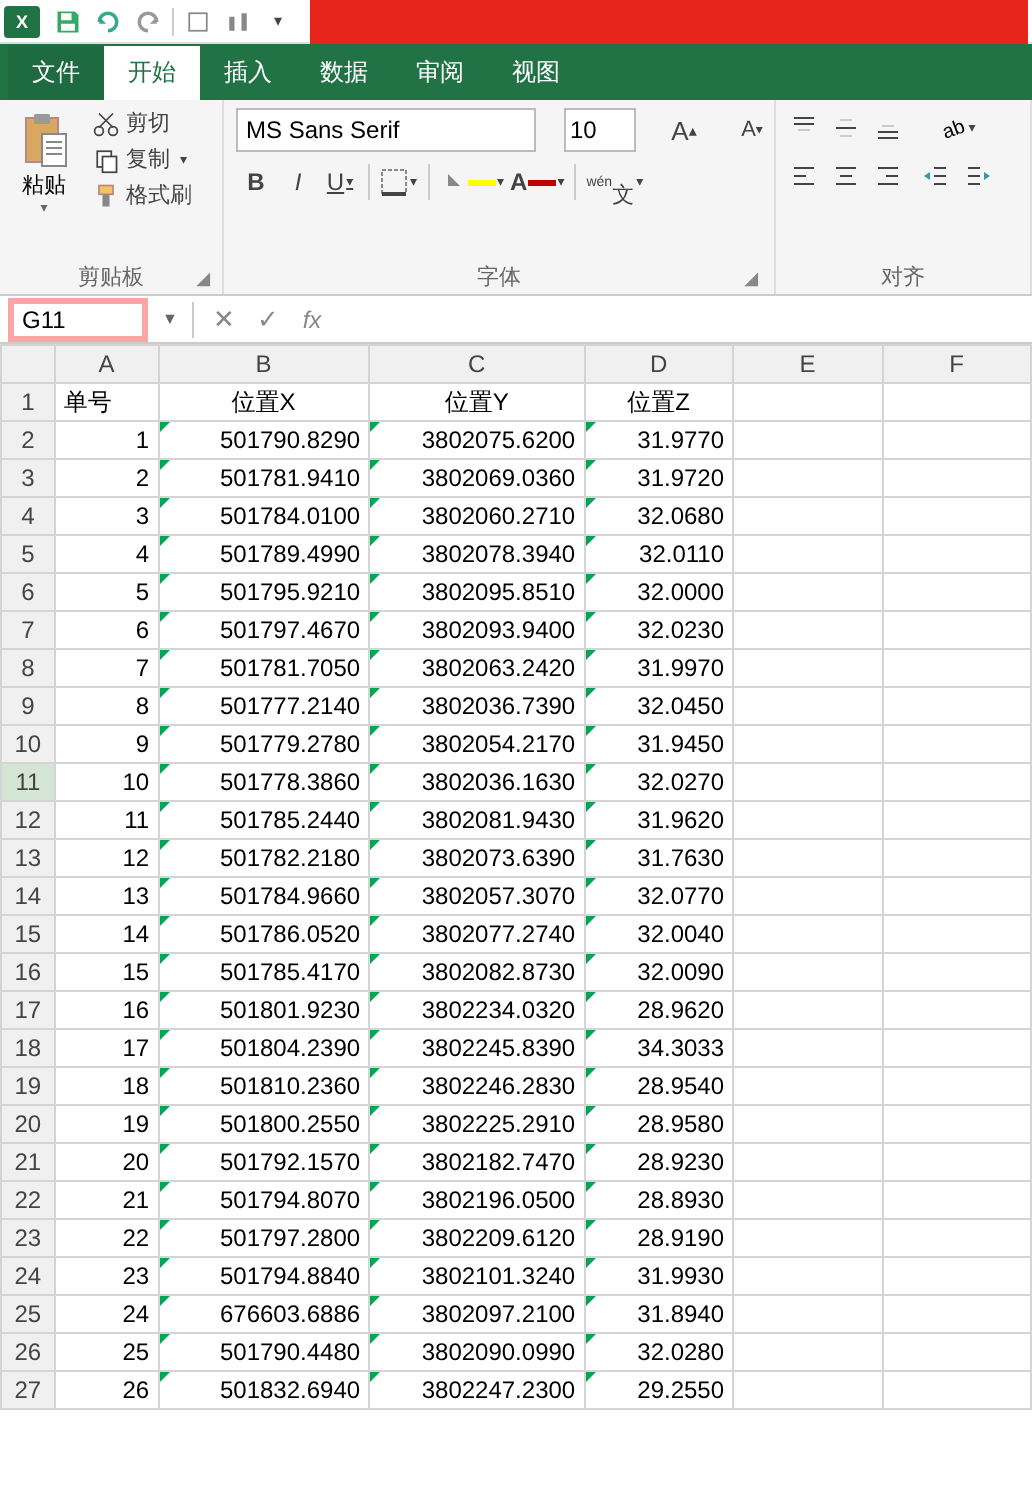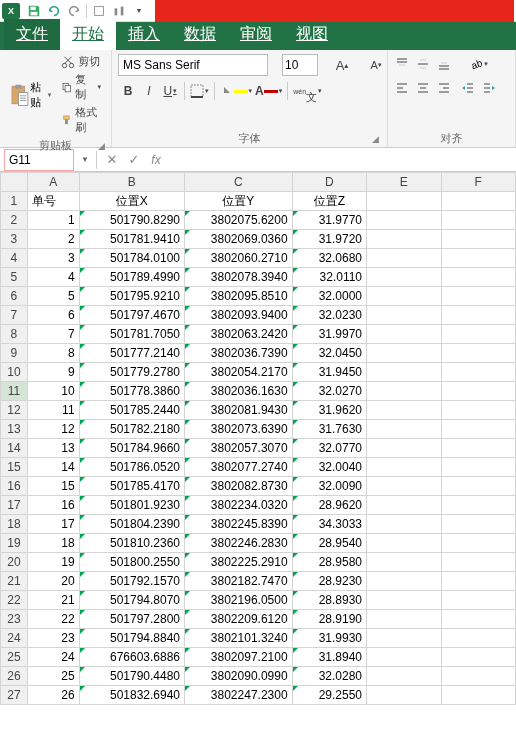--- a/index.html
+++ b/index.html
@@ -8,33 +8,33 @@
 
 .qat { background: #fff; height: 22px; display: flex; align-items: center; padding: 0 2px; border-bottom: 1px solid #ddd; }
 .qat .excel-badge { width: 18px; height: 16px; background: #217346; color: #fff; font-size: 9px; font-weight: bold; display: flex; align-items: center; justify-content: center; margin-right: 4px; border-radius: 2px; }
 .qat-btn { width: 20px; height: 18px; display: flex; align-items: center; justify-content: center; color: #444; cursor: pointer; }
 .qat-btn svg { width: 14px; height: 14px; }
 .qat-sep { width: 1px; height: 14px; background: #ccc; margin: 0 2px; }
 .qat-right { flex: 1; background: #e8251a; height: 22px; margin-left: 6px; }
 
 
 .tabs { background: #217346; height: 28px; display: flex; align-items: flex-end; padding-left: 4px; }
-.tab { color: #fff; font-size: 16px; padding: 5px 12px; cursor: pointer; text-decoration: underline; }
+.tab { color: #fff; font-size: 12px; padding: 5px 12px; cursor: pointer; }
 .tab.file { background: #1e6b41; }
 .tab.active { background: #fff; color: #217346; }
 
 
 .ribbon { background: #f5f5f5; border-bottom: 1px solid #ccc; height: 98px; display: flex; }
 .group { border-right: 1px solid #ddd; padding: 3px 4px 1px; display: flex; flex-direction: column; }
 .group-body { flex: 1; display: flex; }
 .group-label { text-align: center; font-size: 11px; color: #666; padding-top: 2px; position: relative; }
 .group-label .launcher { position: absolute; right: 2px; bottom: 2px; font-size: 9px; color: #888; }
 
 
-.clip-left { display: flex; flex-direction: row; align-items: center; padding: 2px 4px; }
+.clip-left { display: flex; flex-direction: column; align-items: center; padding: 2px 4px; }
 .paste-icon { width: 28px; height: 30px; }
 .clip-right { display: flex; flex-direction: column; gap: 1px; padding: 0 4px; }
 .mini-btn { display: flex; align-items: center; font-size: 11px; color: #444; padding: 1px 2px; cursor: pointer; gap: 3px; }
 .mini-btn svg { width: 14px; height: 14px; }
 
 
 .font-top { display: flex; gap: 14px; margin-bottom: 4px; }
 .font-name { width: 150px; height: 22px; border: 1px solid #bbb; font-size: 12px; padding: 0 4px; }
 .font-size { width: 36px; height: 22px; border: 1px solid #bbb; font-size: 12px; padding: 0 2px; }
 .fgrow { display: flex; gap: 1px; align-items: center; }
@@ -43,21 +43,21 @@
 .fbtn.ital { font-style: italic; }
 .fbtn.under { text-decoration: underline; }
 .fbtn .dd { font-size: 7px; margin-left: 1px; }
 .color-strip { width: 14px; height: 3px; display: block; }
 
 
 .align-col { display: flex; flex-direction: column; gap: 2px; }
 
 
 .fbar { height: 24px; border-bottom: 1px solid #ccc; display: flex; align-items: center; background: #fff; }
-.name-box { width: 70px; height: 22px; border: 1px solid #fca5a5; margin: 0 4px; font-size: 12px; padding: 0 4px; }
+.name-box { width: 70px; height: 22px; border: 3px solid #fca5a5; margin: 0 4px; font-size: 12px; padding: 0 4px; }
 .name-dd { width: 14px; display: flex; align-items: center; justify-content: center; color: #666; font-size: 8px; }
 .fbar-sep { width: 1px; height: 18px; background: #ccc; margin: 0 4px; }
 .fbar-btn { width: 22px; display: flex; align-items: center; justify-content: center; color: #888; font-size: 13px; cursor: pointer; }
 .fx { font-style: italic; font-size: 12px; }
 .formula-input { flex: 1; border: none; height: 22px; font-size: 12px; padding: 0 4px; }
 
 
 .grid-wrap { position: relative; }
 table.grid { border-collapse: collapse; width: 100%; table-layout: fixed; }
 .grid th, .grid td { border: 1px solid #d4d4d4; height: 19px; font-size: 12px; padding: 0 4px; overflow: hidden; white-space: nowrap; }

